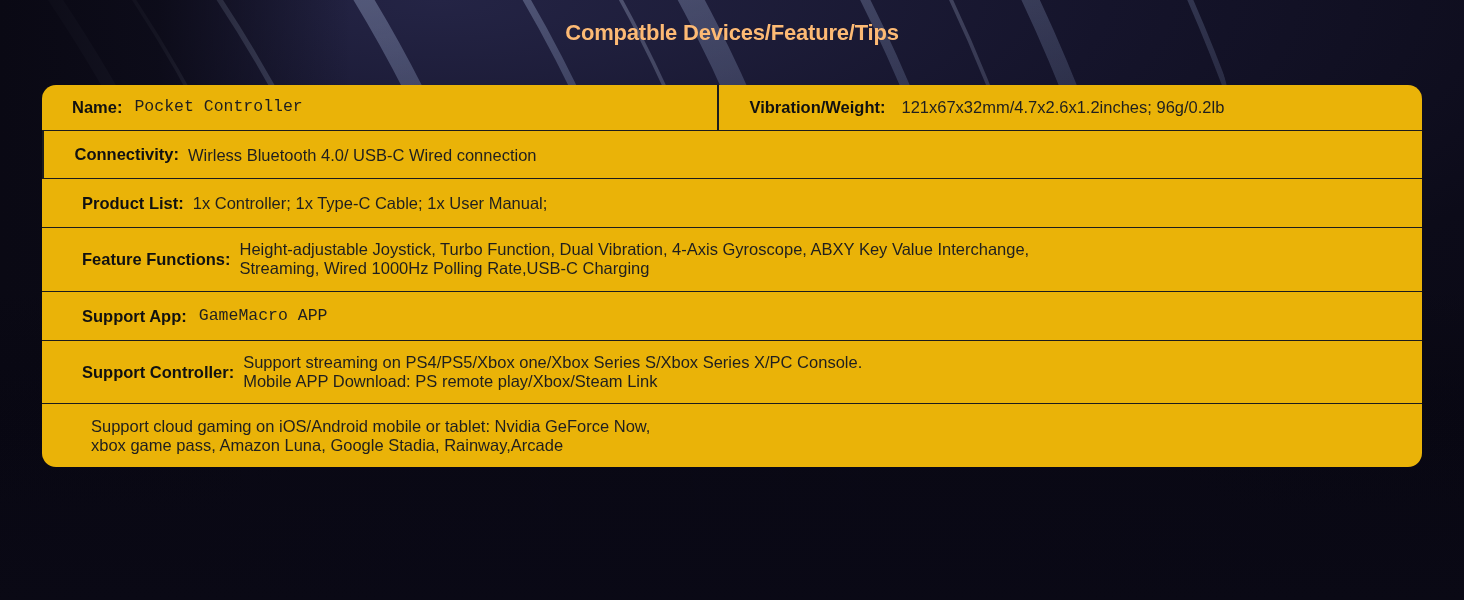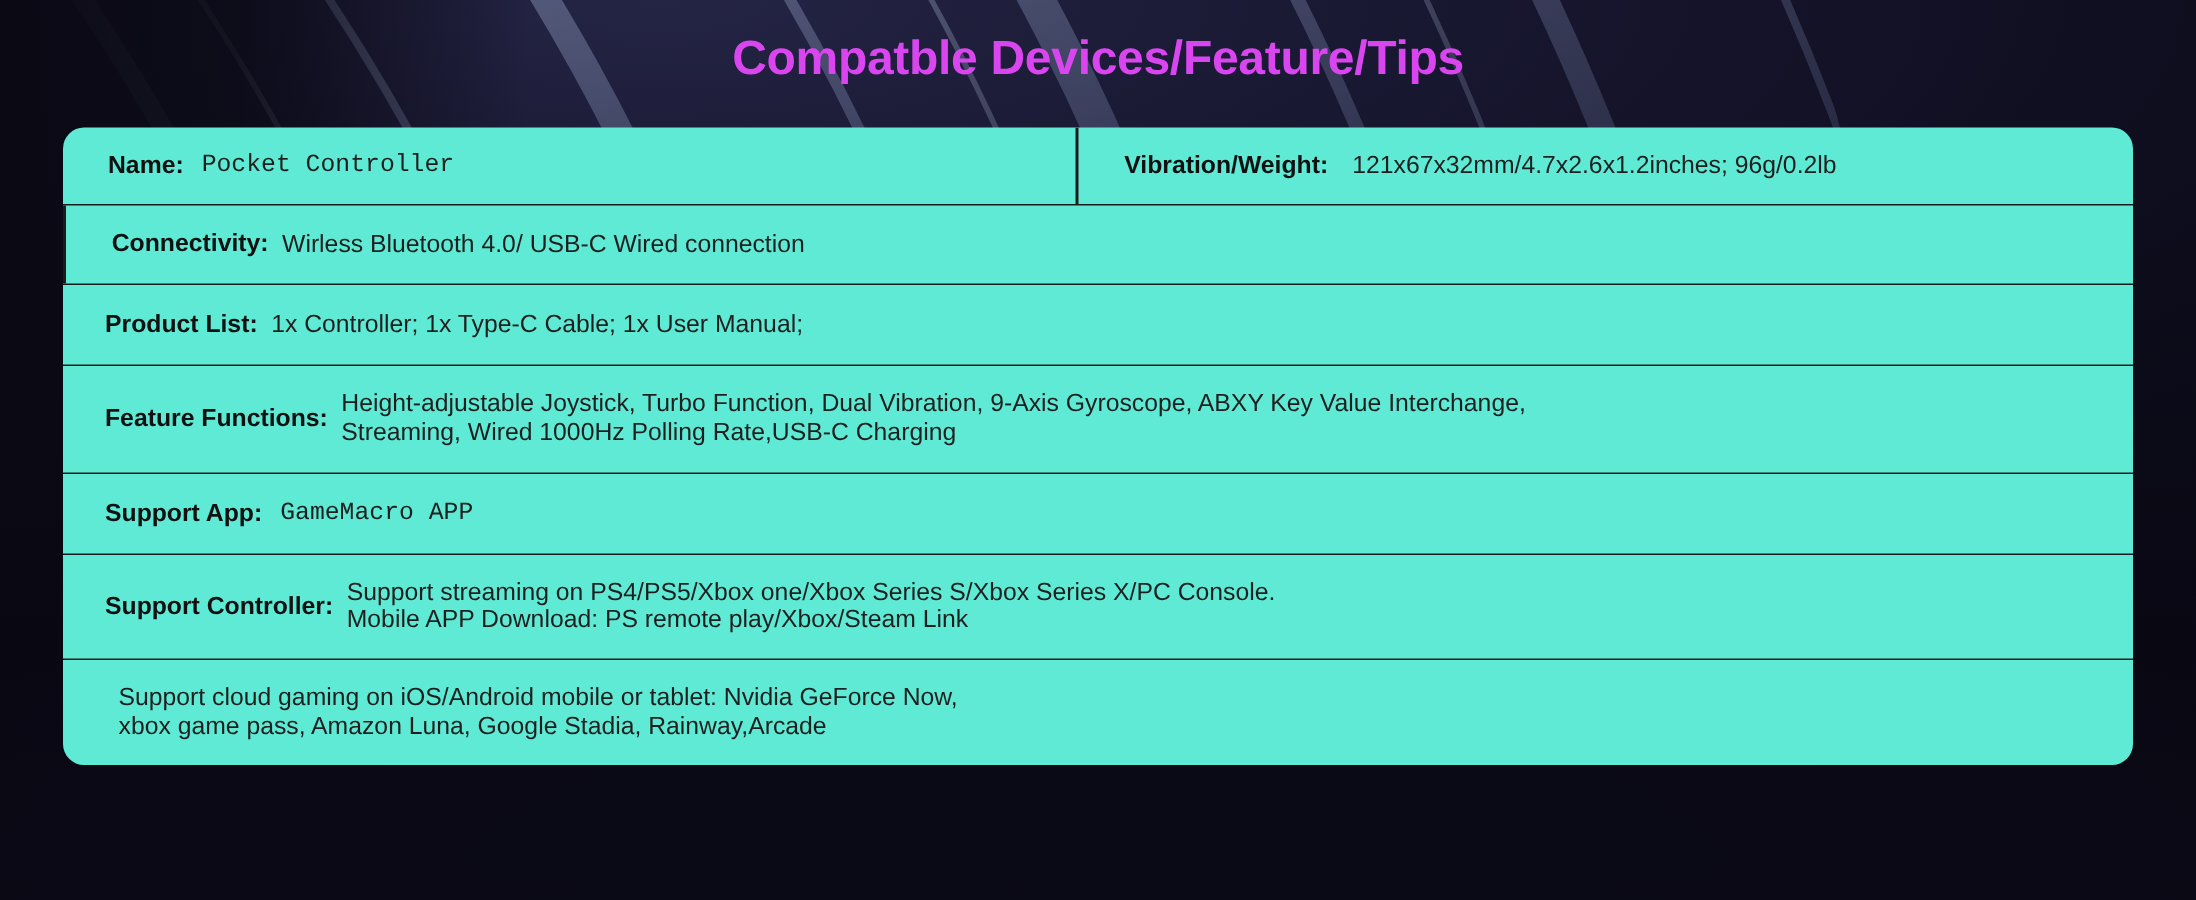--- a/index.html
+++ b/index.html
@@ -49,36 +49,36 @@
     background: linear-gradient(to right, #0a0914 0%, rgba(10,9,20,.85) 45%, rgba(10,9,20,0) 100%);
   }
 
   
   .title {
     position: absolute;
     top: 20px;
     left: 0;
     width: 100%;
     text-align: center;
-    color: #d946ef;
-    font-size: 32px;
+    color: #fdba74;
+    font-size: 22px;
     font-weight: bold;
     letter-spacing: -0.2px;
     font-family: "Liberation Sans", sans-serif;
     z-index: 3;
   }
 
   
   .card {
     position: absolute;
     left: 42px;
     top: 85px;
     width: 1380px;
-    height: 425px;
-    background: #5eead4;
+    height: 382px;
+    background: #eab308;
     border-radius: 14px;
     overflow: hidden;
     z-index: 2;
     display: flex;
     flex-direction: column;
   }
 
   .row {
     display: flex;
     align-items: center;
@@ -104,21 +104,21 @@
 
   .r-h53  { height: 53px; }
   .r-h55  { height: 55px; }
   .r-h56  { height: 56px; }
   .r-h74  { height: 74px; }
   .r-h72  { height: 72px; }
 
   .cell {
     display: flex;
     align-items: center;
-    padding-left: 28px;
+    padding-left: 40px;
     width: 100%;
     height: 100%;
   }
 
   .label {
     font-weight: bold;
     color: #111111;
     font-size: 16.5px;
     white-space: nowrap;
     flex: none;
@@ -204,21 +204,21 @@
     <div class="cell">
       <span class="label">Product List:</span>
       <span class="value gap-sm">1x Controller; 1x Type-C Cable; 1x User Manual;</span>
     </div>
   </div>
 
 
   <div class="row r-h74 multiline">
     <div class="cell">
       <span class="label">Feature Functions:</span>
-      <span class="value gap-sm">Height-adjustable Joystick, Turbo Function, Dual Vibration, 9-Axis Gyroscope, ABXY Key Value Interchange,
+      <span class="value gap-sm">Height-adjustable Joystick, Turbo Function, Dual Vibration, 4-Axis Gyroscope, ABXY Key Value Interchange,
 Streaming, Wired 1000Hz Polling Rate,USB-C Charging</span>
     </div>
   </div>
 
   <div class="row r-h56">
     <div class="cell">
       <span class="label">Support App:</span>
       <span class="value gap-md">GameMacro APP</span>
     </div>
   </div>

